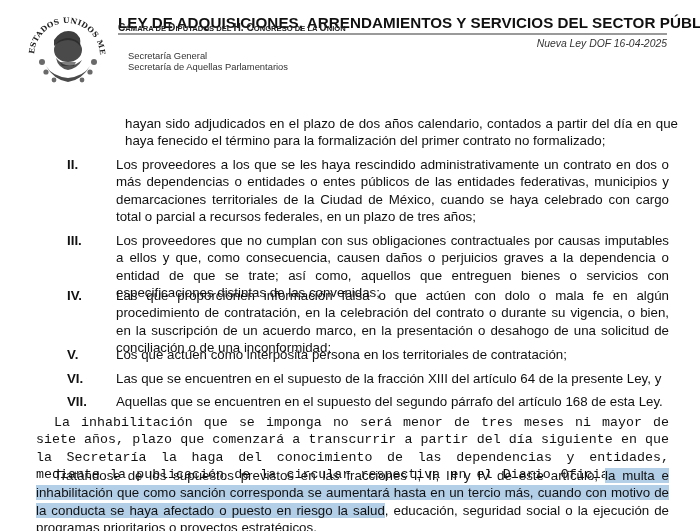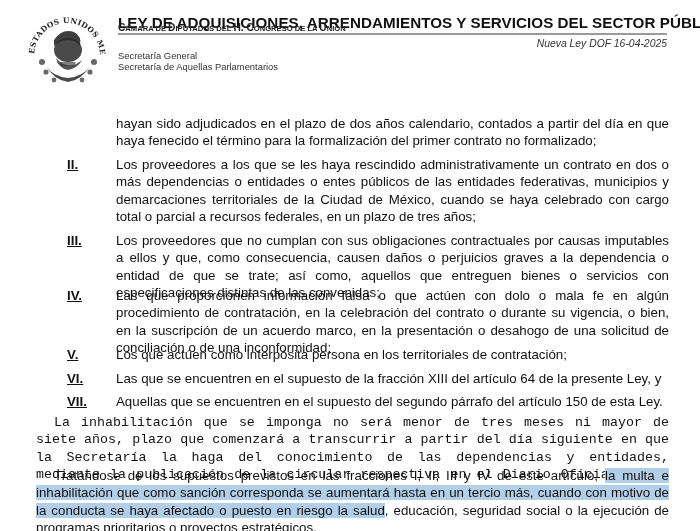--- a/index.html
+++ b/index.html
@@ -5,28 +5,28 @@
   html, body { margin: 0; padding: 0; background: #ffffff; }
   body { width: 700px; height: 531px; overflow: hidden; position: relative;
          font-family: "Liberation Sans", sans-serif; color: #111; }
   .emblem { position: absolute; left: 24px; top: 10px; width: 86px; height: 86px; }
   .law-title { position: absolute; left: 118px; top: 14px; right: 33px; text-align: right;
                font-weight: bold; font-size: 15.2px; letter-spacing: 0.05px; color: #111; white-space: nowrap; }
   .rule { position: absolute; left: 118px; right: 33px; top: 33px; height: 2px; background: #9a9a9a; }
   .chamber { position: absolute; left: 118px; top: 22px; font-size: 10.2px; font-weight: bold; color: #222; white-space: nowrap; }
   .chamber .big { font-size: 10.2px; }
   .chamber .sc { font-size: 7.6px; }
-  .sub { position: absolute; left: 118px; font-size: 9.4px; color: #333; white-space: nowrap; }
+  .sub { position: absolute; left: 128px; font-size: 9.4px; color: #333; white-space: nowrap; }
   .sub1 { top: 50px; }
   .sub2 { top: 61px; }
   .doflabel { position: absolute; right: 33px; top: 38px; font-size: 10.4px; font-style: italic; color: #333; }
 
   .text { font-size: 13.3px; line-height: 17.4px; color: #111; text-align: justify; text-align-last: left; }
   .item { position: absolute; left: 0; width: 700px; }
-  .num { position: absolute; left: 67px; font-weight: bold; font-size: 13.3px; text-decoration: underline; }
+  .num { position: absolute; left: 67px; font-weight: bold; font-size: 13.3px; }
   .body { position: absolute; left: 116px; width: 553px; }
   .para { position: absolute; left: 36px; width: 633px; text-indent: 18px; }
   .hl { background: #b3cfe8; }
 </style>
 </head>
 <body>
 
 <div>
   <svg class="emblem" viewBox="0 0 86 86">
     <defs>
@@ -56,21 +56,21 @@
 
   <div class="chamber">
     <span class="big">C</span><span class="sc">ÁMARA DE </span><span class="big">D</span><span class="sc">IPUTADOS DEL </span><span class="big">H. C</span><span class="sc">ONGRESO DE LA </span><span class="big">U</span><span class="sc">NIÓN</span>
   </div>
   <div class="sub sub1">Secretaría General</div>
   <div class="sub sub2">Secretaría de Aquellas Parlamentarios</div>
   <div class="doflabel">Nueva Ley DOF 16-04-2025</div>
 </div>
 
 <div>
-  <div class="text body" style="top:115px;">hayan sido adjudicados en el plazo de dos años calendario, contados a partir del día en que haya fenecido el término para la formalización del primer contrato no formalizado;</div>
+  <div class="text body" style="top:115px;margin-left:9px;">hayan sido adjudicados en el plazo de dos años calendario, contados a partir del día en que haya fenecido el término para la formalización del primer contrato no formalizado;</div>
 
   <div class="item text" style="top:156px;">
     <span class="num">II.</span>
     <div class="body">Los proveedores a los que se les haya rescindido administrativamente un contrato en dos o más dependencias o entidades o entes públicos de las entidades federativas, municipios y demarcaciones territoriales de la Ciudad de México, cuando se haya celebrado con cargo total o parcial a recursos federales, en un plazo de tres años;</div>
   </div>
 
   <div class="item text" style="top:232px;">
     <span class="num">III.</span>
     <div class="body">Los proveedores que no cumplan con sus obligaciones contractuales por causas imputables a ellos y que, como consecuencia, causen daños o perjuicios graves a la dependencia o entidad de que se trate; así como, aquellos que entreguen bienes o servicios con especificaciones distintas de las convenidas;</div>
   </div>
@@ -85,21 +85,21 @@
     <div class="body">Los que actúen como interpósita persona en los territoriales de contratación;</div>
   </div>
 
   <div class="item text" style="top:370px;">
     <span class="num">VI.</span>
     <div class="body">Las que se encuentren en el supuesto de la fracción XIII del artículo 64 de la presente Ley, y</div>
   </div>
 
   <div class="item text" style="top:393px;">
     <span class="num">VII.</span>
-    <div class="body">Aquellas que se encuentren en el supuesto del segundo párrafo del artículo 150 de esta Ley.</div>
+    <div class="body">Aquellas que se encuentren en el supuesto del segundo párrafo del artículo 168 de esta Ley.</div>
   </div>
 
   <div class="text para" style="top:414px;font-family:Liberation Mono, monospace;">La inhabilitación que se imponga no será menor de tres meses ni mayor de siete años, plazo que comenzará a transcurrir a partir del día siguiente en que la Secretaría la haga del conocimiento de las dependencias y entidades, mediante la publicación de la circular respectiva en el Diario Oficial de la Federación y se registre en la Plataforma.</div>
 
   <div class="text para" style="top:467px;">
     <span>Tratándose de los supuestos previstos en las fracciones I, II, III y IV de este artículo, </span><span class="hl" style="background: rgb(179, 207, 232);">la multa e inhabilitación que como sanción corresponda se aumentará hasta en un tercio más, cuando con motivo de la conducta se haya afectado o puesto en riesgo la salud</span><span>, educación, seguridad social o la ejecución de programas prioritarios o proyectos estratégicos.</span>
   </div>
 </div>
 
 </body></html>

